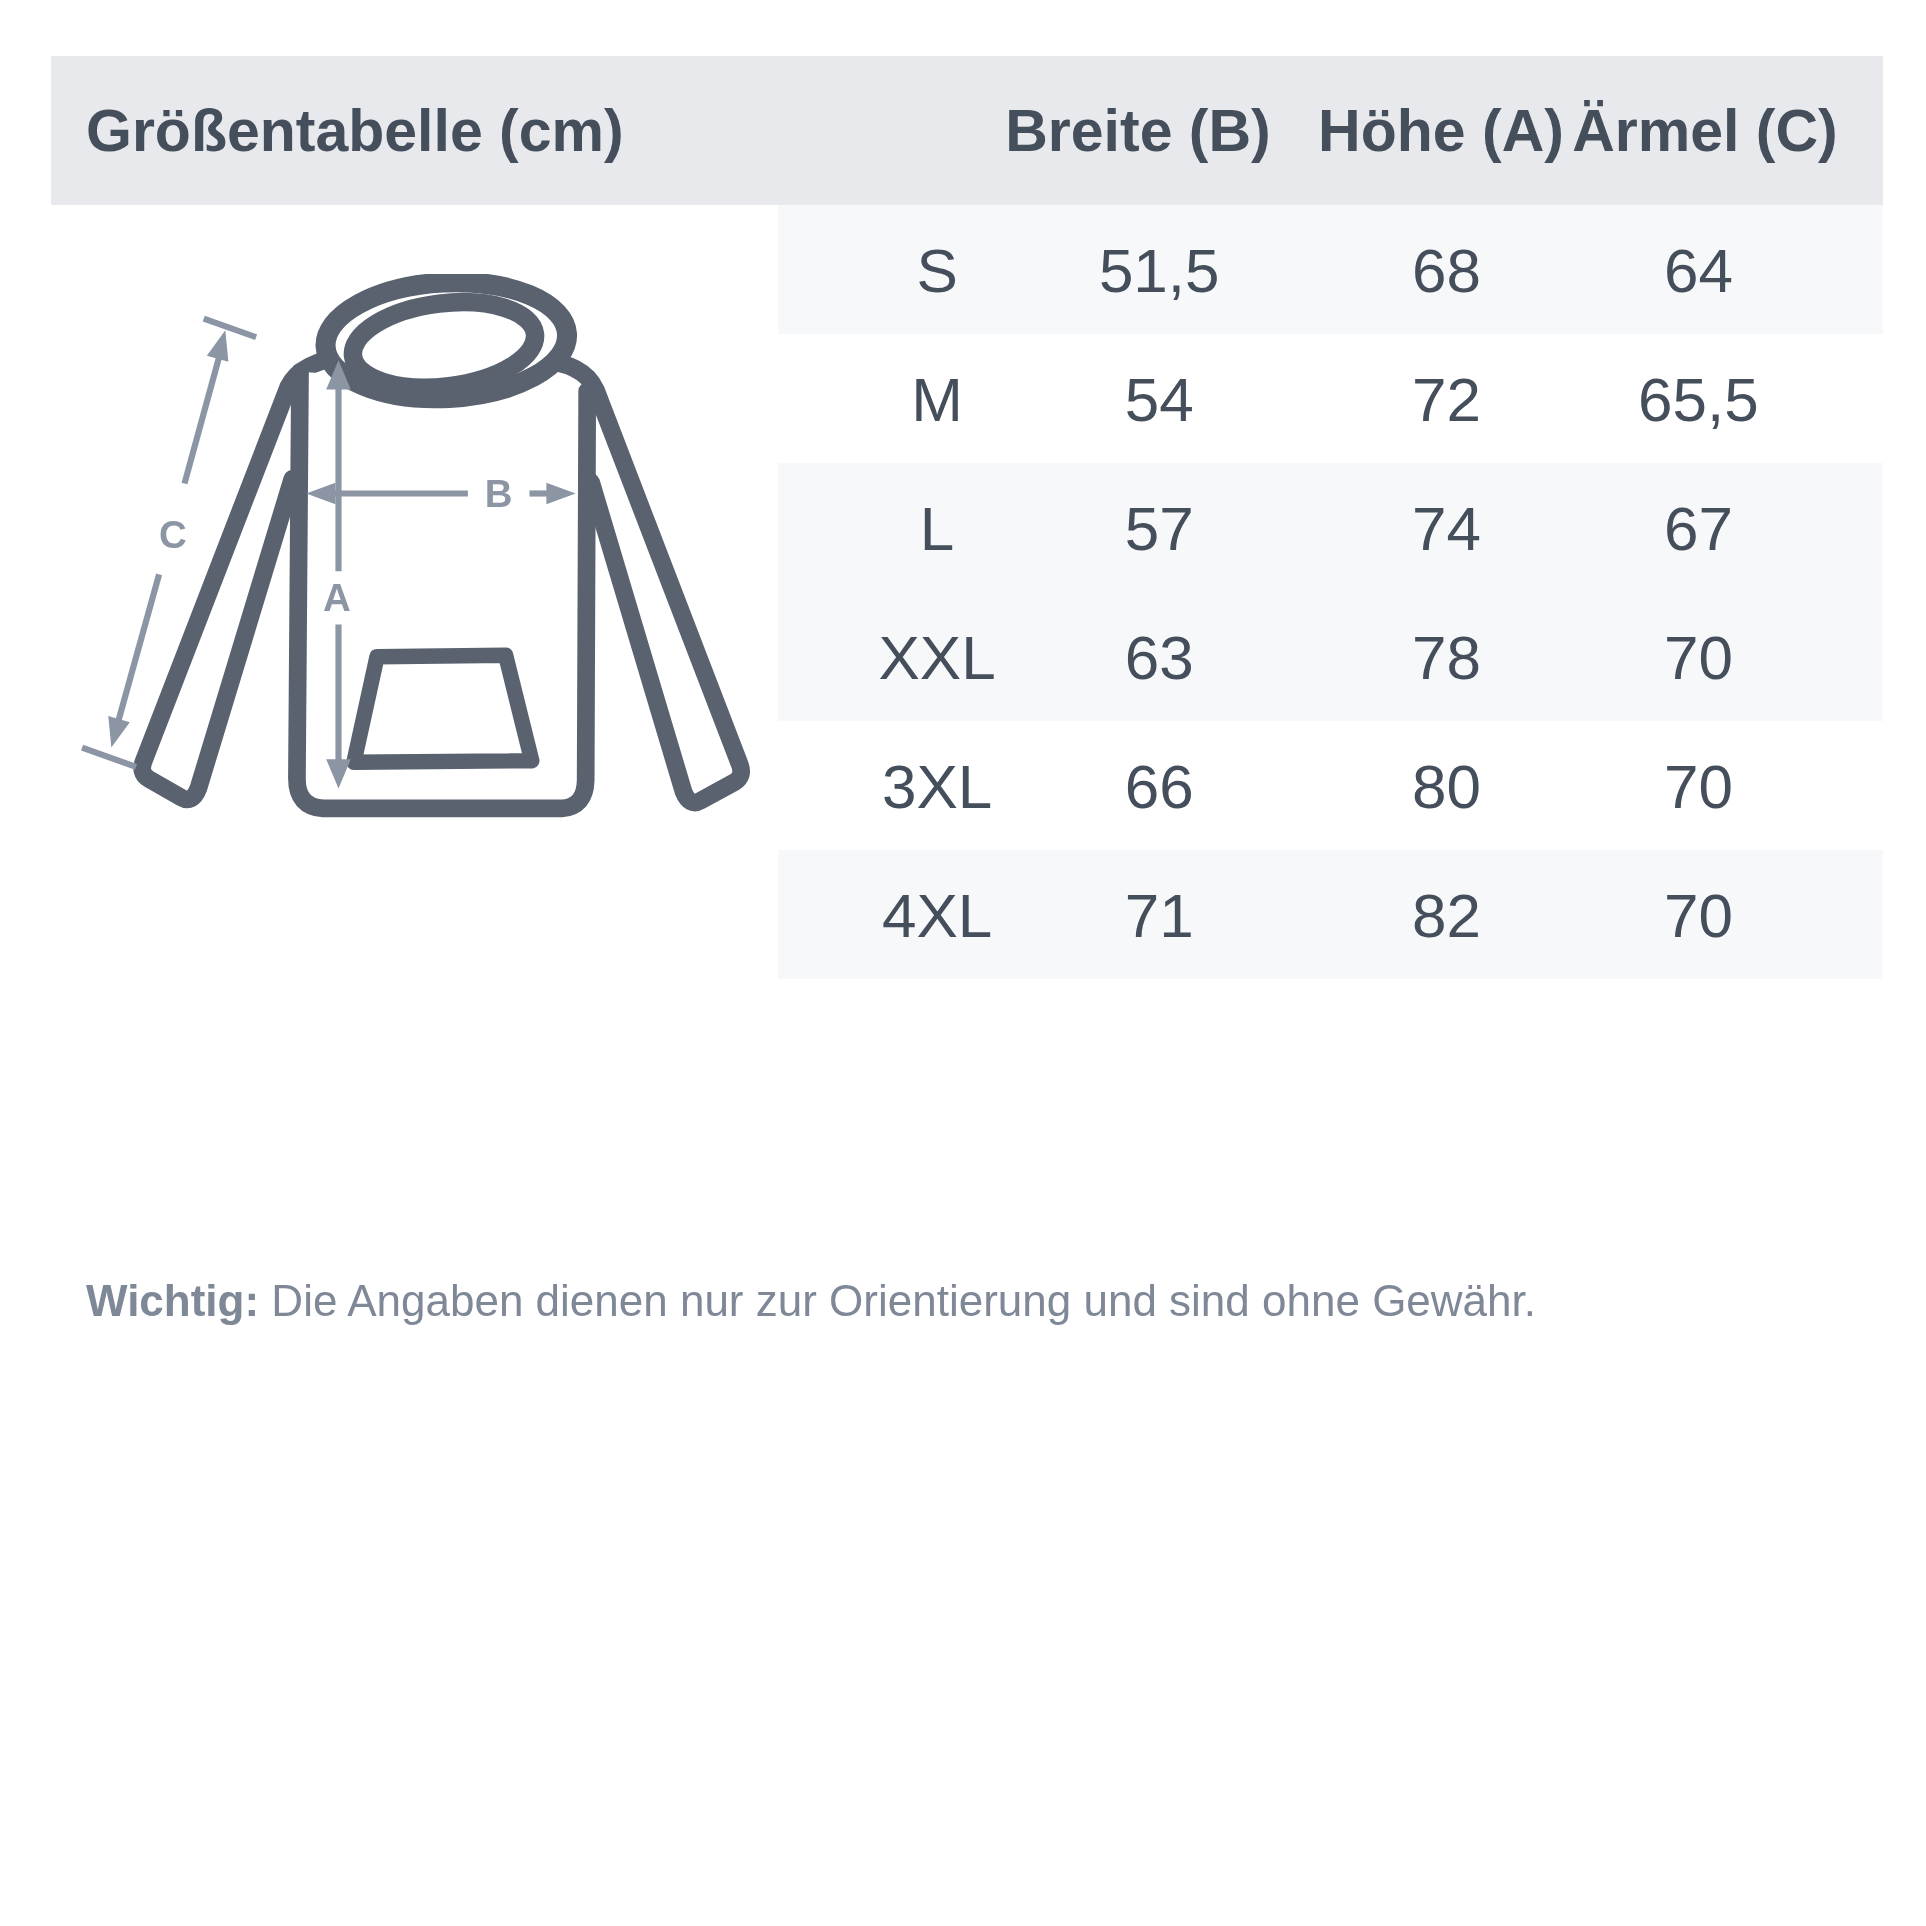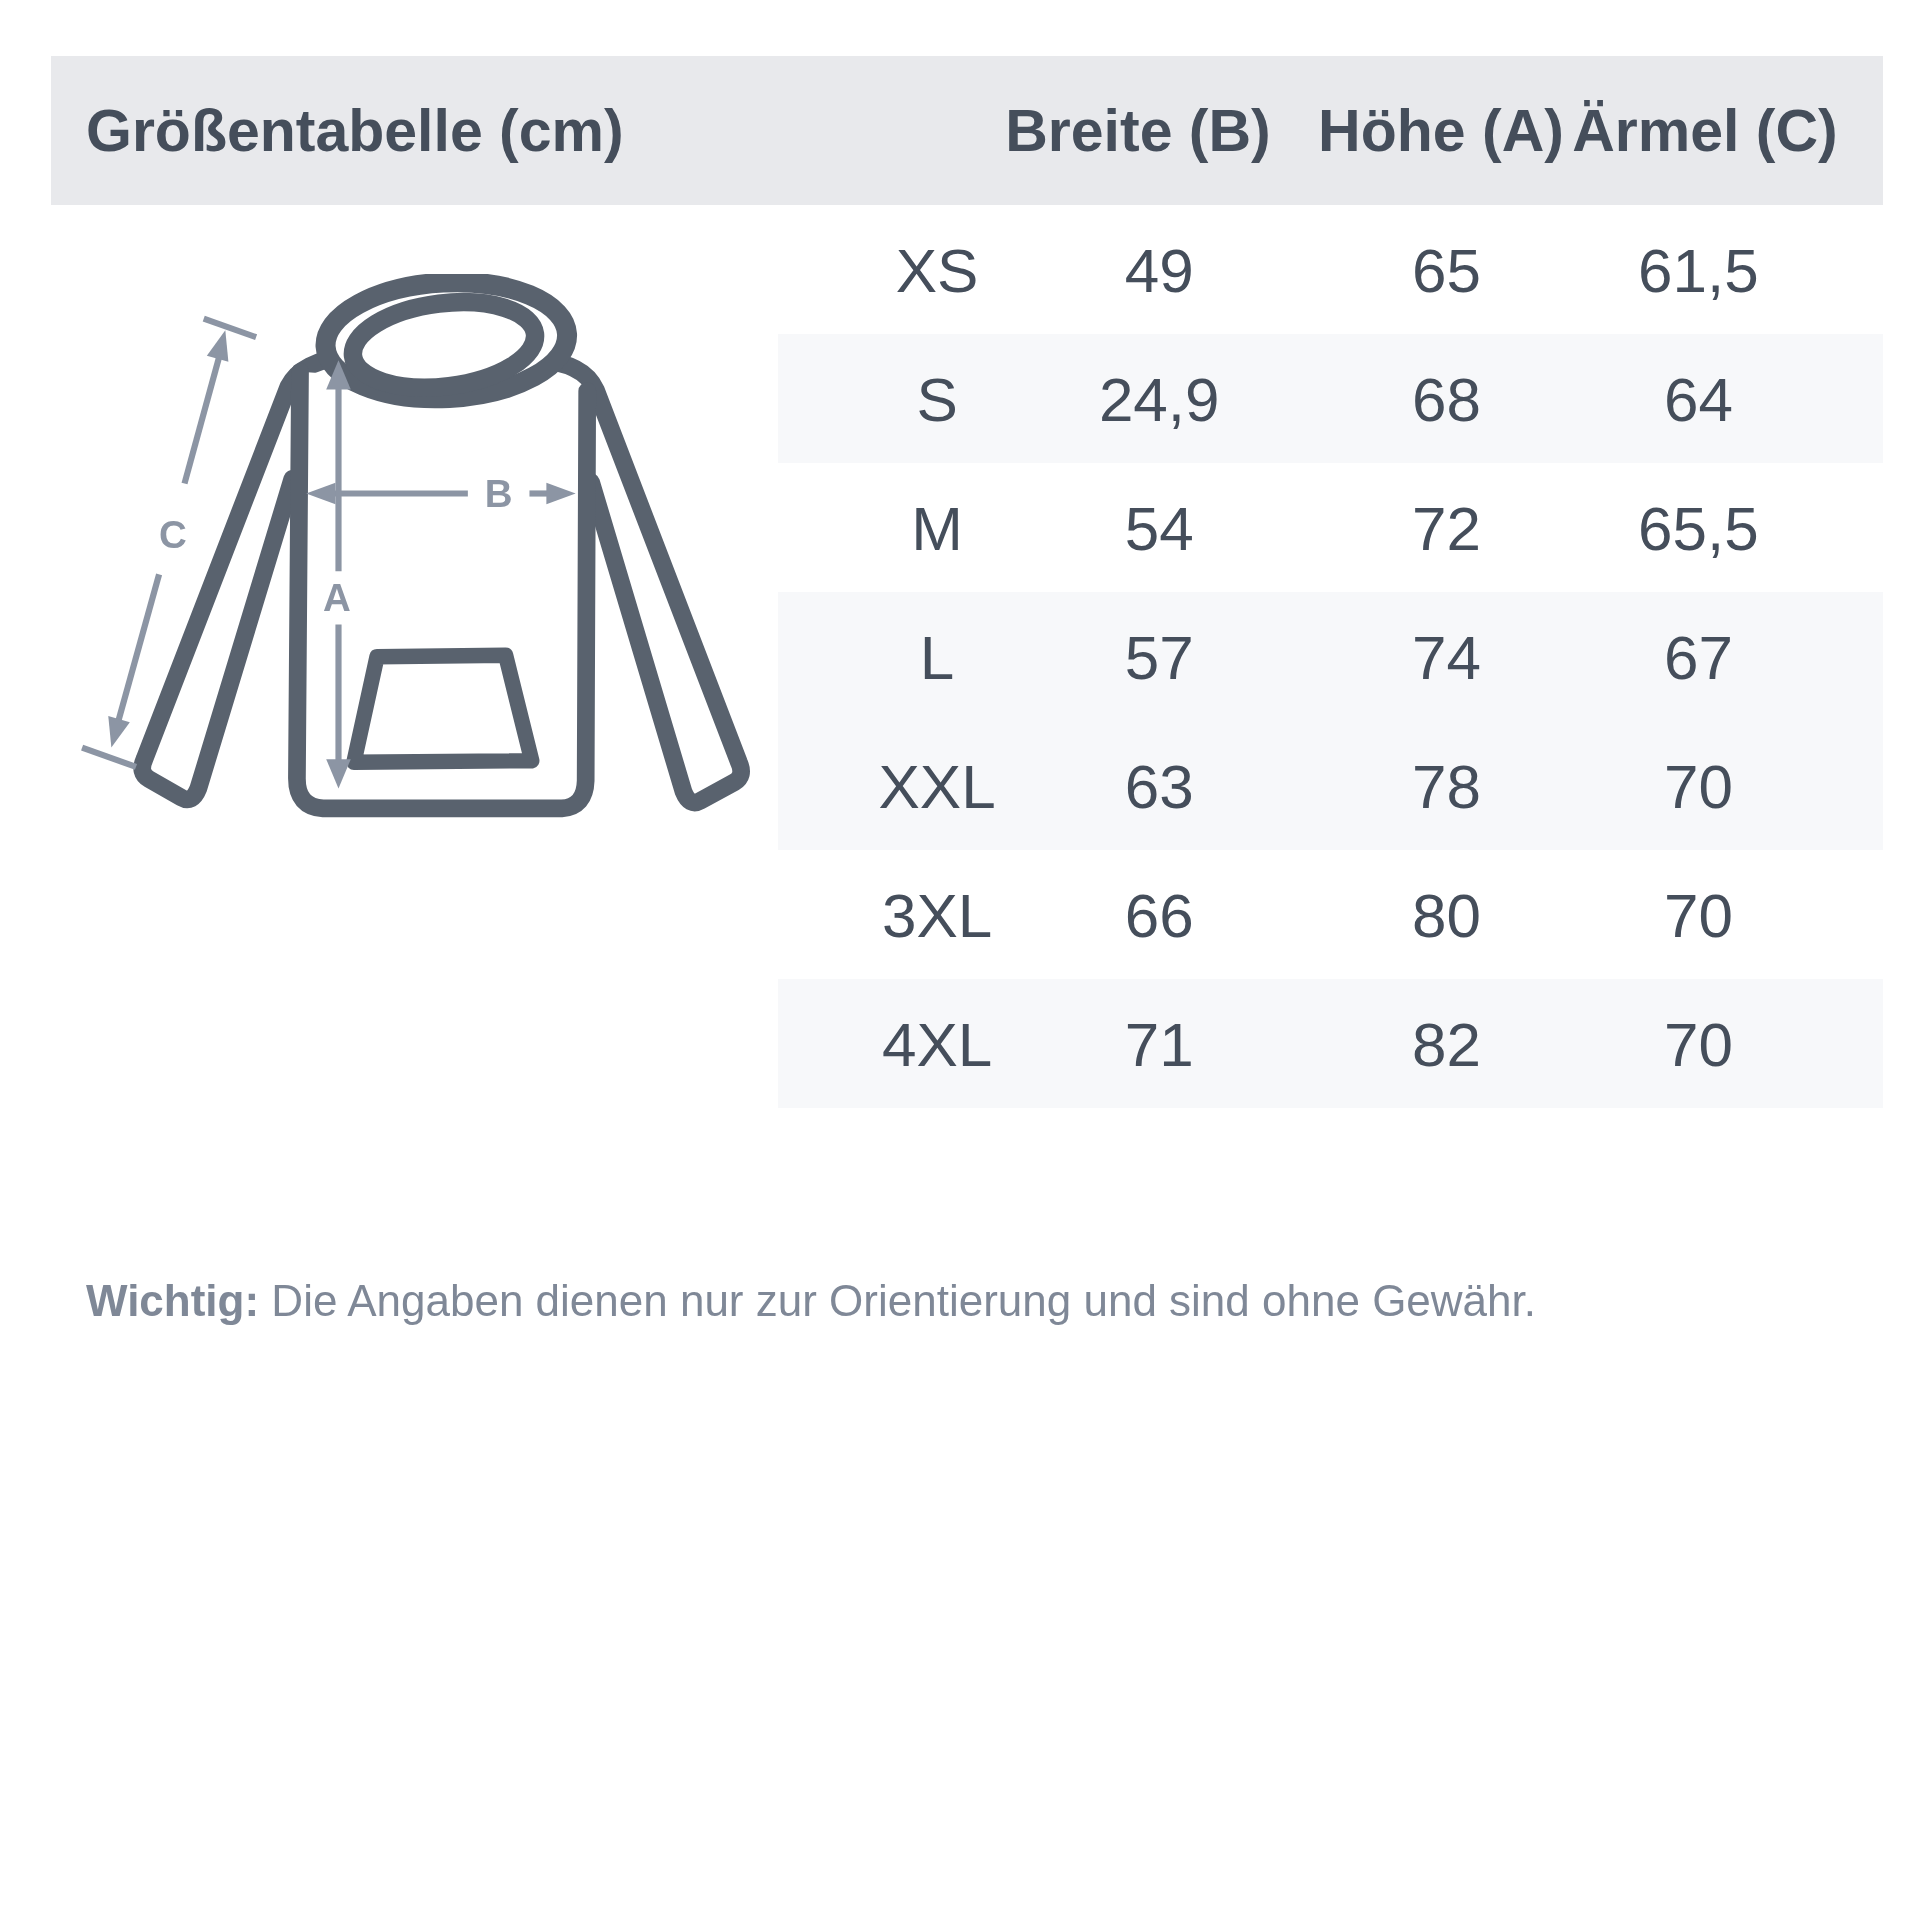--- a/index.html
+++ b/index.html
@@ -48,29 +48,23 @@
 <div class="page">
 
   <header class="band">
     <h1 class="title">Größentabelle (cm)</h1>
     <span class="colh ch2">Höhe (A)</span>
     <span class="colh ch1">Breite (B)</span>
     <span class="colh ch3">Ärmel (C)</span>
   </header>
 
   <section class="tbl">
-      <div class="trow">
-        <span class="cell c1">XS</span>
-        <span class="cell c2">49</span>
-        <span class="cell c3">65</span>
-        <span class="cell c4">61,5</span>
-      </div>
       <div class="trow striped">
         <span class="cell c1">S</span>
-        <span class="cell c2">24,9</span>
+        <span class="cell c2">51,5</span>
         <span class="cell c3">68</span>
         <span class="cell c4">64</span>
       </div>
       <div class="trow">
         <span class="cell c1">M</span>
         <span class="cell c2">54</span>
         <span class="cell c3">72</span>
         <span class="cell c4">65,5</span>
       </div>
       <div class="trow striped">

